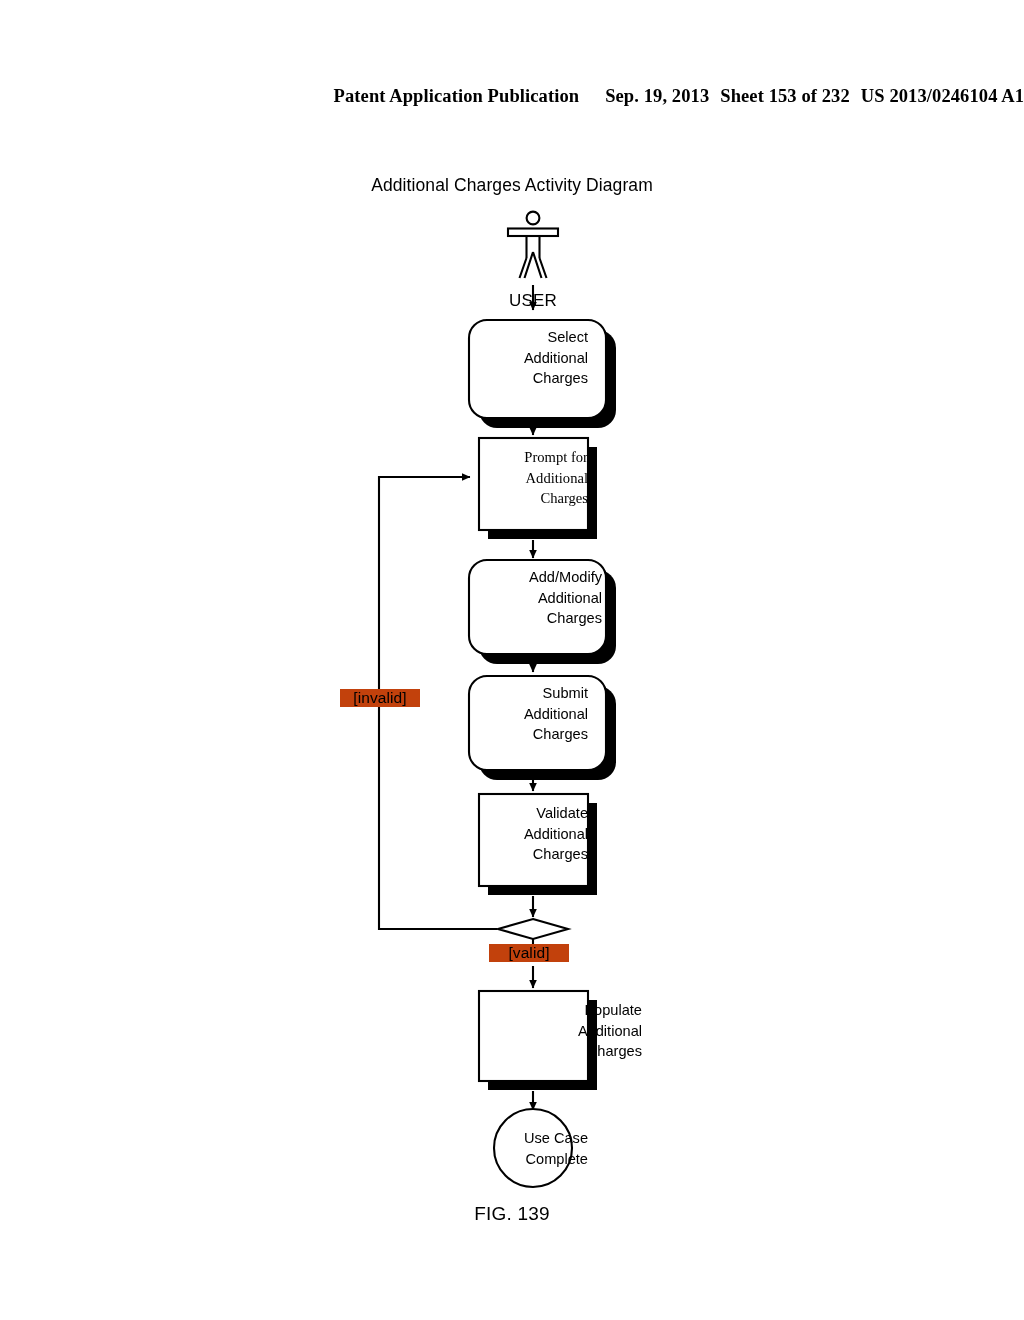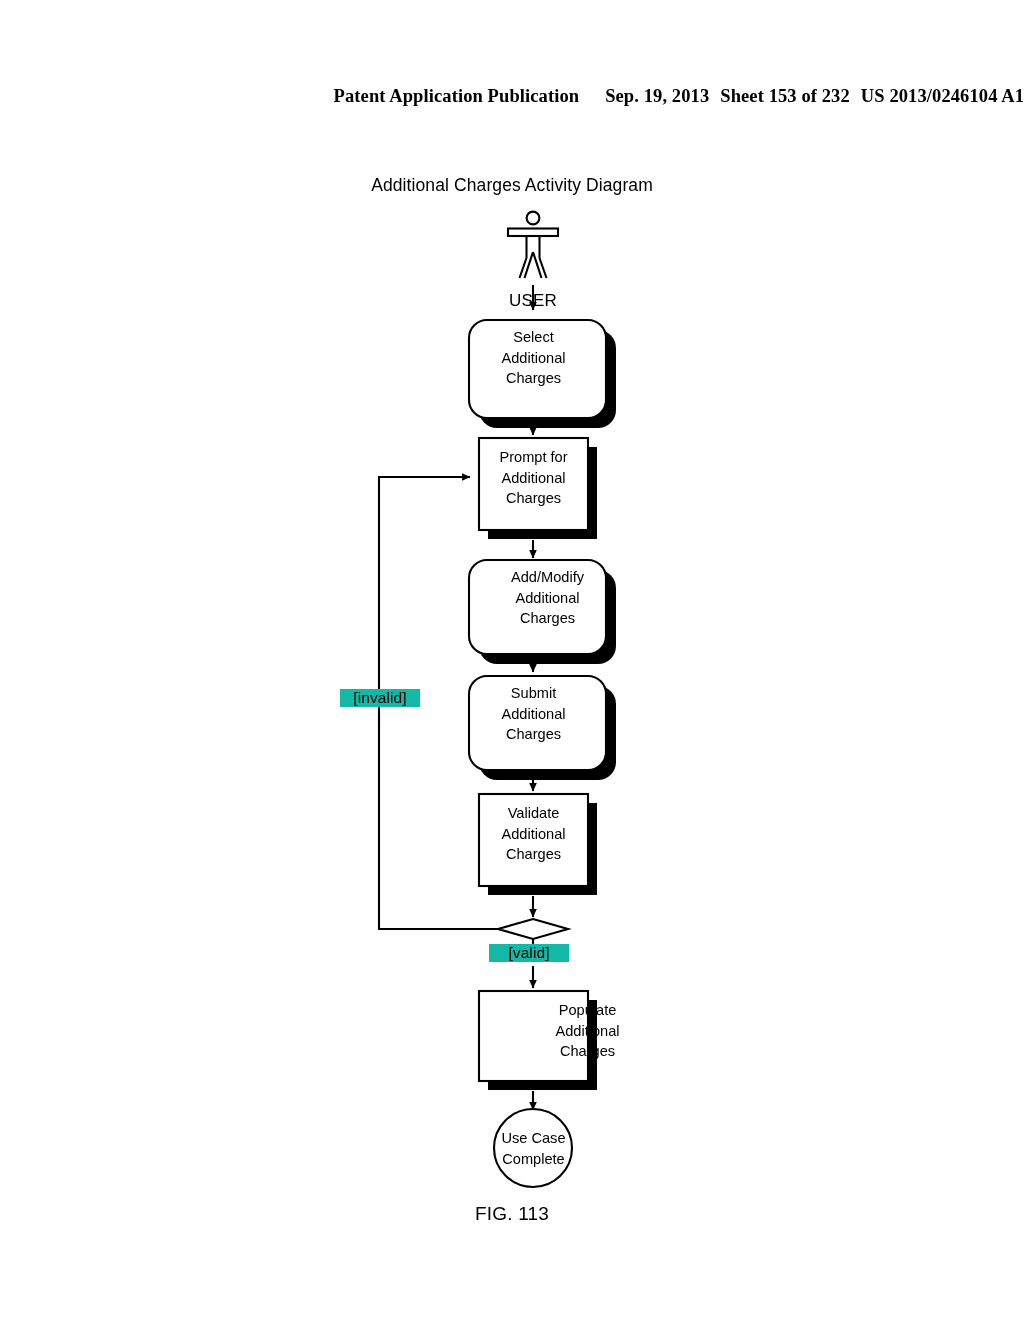--- a/index.html
+++ b/index.html
@@ -69,40 +69,40 @@
     left: 0;
     width: 1024px;
     text-align: center;
     font-size: 17.5px;
     letter-spacing: 0.1px;
   }
 
   
   .node-label {
     position: absolute;
-    text-align: center;
+    text-align: right;
     font-size: 14.6px;
     line-height: 20.5px;
     color: #000;
     white-space: pre-line;
     pointer-events: none;
   }
   .actor-label {
     position: absolute;
     text-align: center;
     font-size: 17px;
     letter-spacing: 0.2px;
     margin-top: 28px;
   }
   .guard-label {
     position: absolute;
     text-align: center;
     font-size: 15.5px;
     letter-spacing: 0.1px;
-    background: #14b8a6;
+    background: #c2410c;
   }
 </style>
 </head>
 <body>
 
 <div id="page-header">
   <span>Patent Application Publication</span><span class="hdr-gap-lg"></span><span>Sep. 19, 2013</span><span class="hdr-gap-sm"></span><span>Sheet 153 of 232</span><span class="hdr-gap-sm"></span><span>US 2013/0246104 A1</span>
 </div>
 
 <div id="diagram">
@@ -185,21 +185,21 @@
       <circle cx="533" cy="1148" r="39" fill="#ffffff" stroke="#000000" stroke-width="2.1"></circle>
     </g>
   </svg>
 
   <div class="actor-label" style="left:483px; top:263px; width:100px;">USER</div>
 
   <div class="node-label" style="left:479px; top:327px; width:109px;">Select
 Additional
 Charges</div>
 
-  <div class="node-label" style="left:479px; top:447px; width:109px;">Prompt for
+  <div class="node-label" style="left:479px; top:447px; width:109px;font-family:Liberation Serif, serif;">Prompt for
 Additional
 Charges</div>
 
   <div class="node-label" style="left:493px; top:567px; width:109px;">Add/Modify
 Additional
 Charges</div>
 
   <div class="node-label" style="left:479px; top:683px; width:109px;">Submit
 Additional
 Charges</div>
@@ -214,13 +214,13 @@
 
   <div class="node-label" style="left:479px; top:1128px; width:109px;">Use Case
 Complete</div>
 
   <div class="guard-label" style="left:340px; top:689px; width:80px;">[invalid]</div>
 
   <div class="guard-label" style="left:489px; top:944px; width:80px;">[valid]</div>
 
 </div>
 
-<div id="fig-caption">FIG. 113</div>
+<div id="fig-caption">FIG. 139</div>
 
 </body></html>

